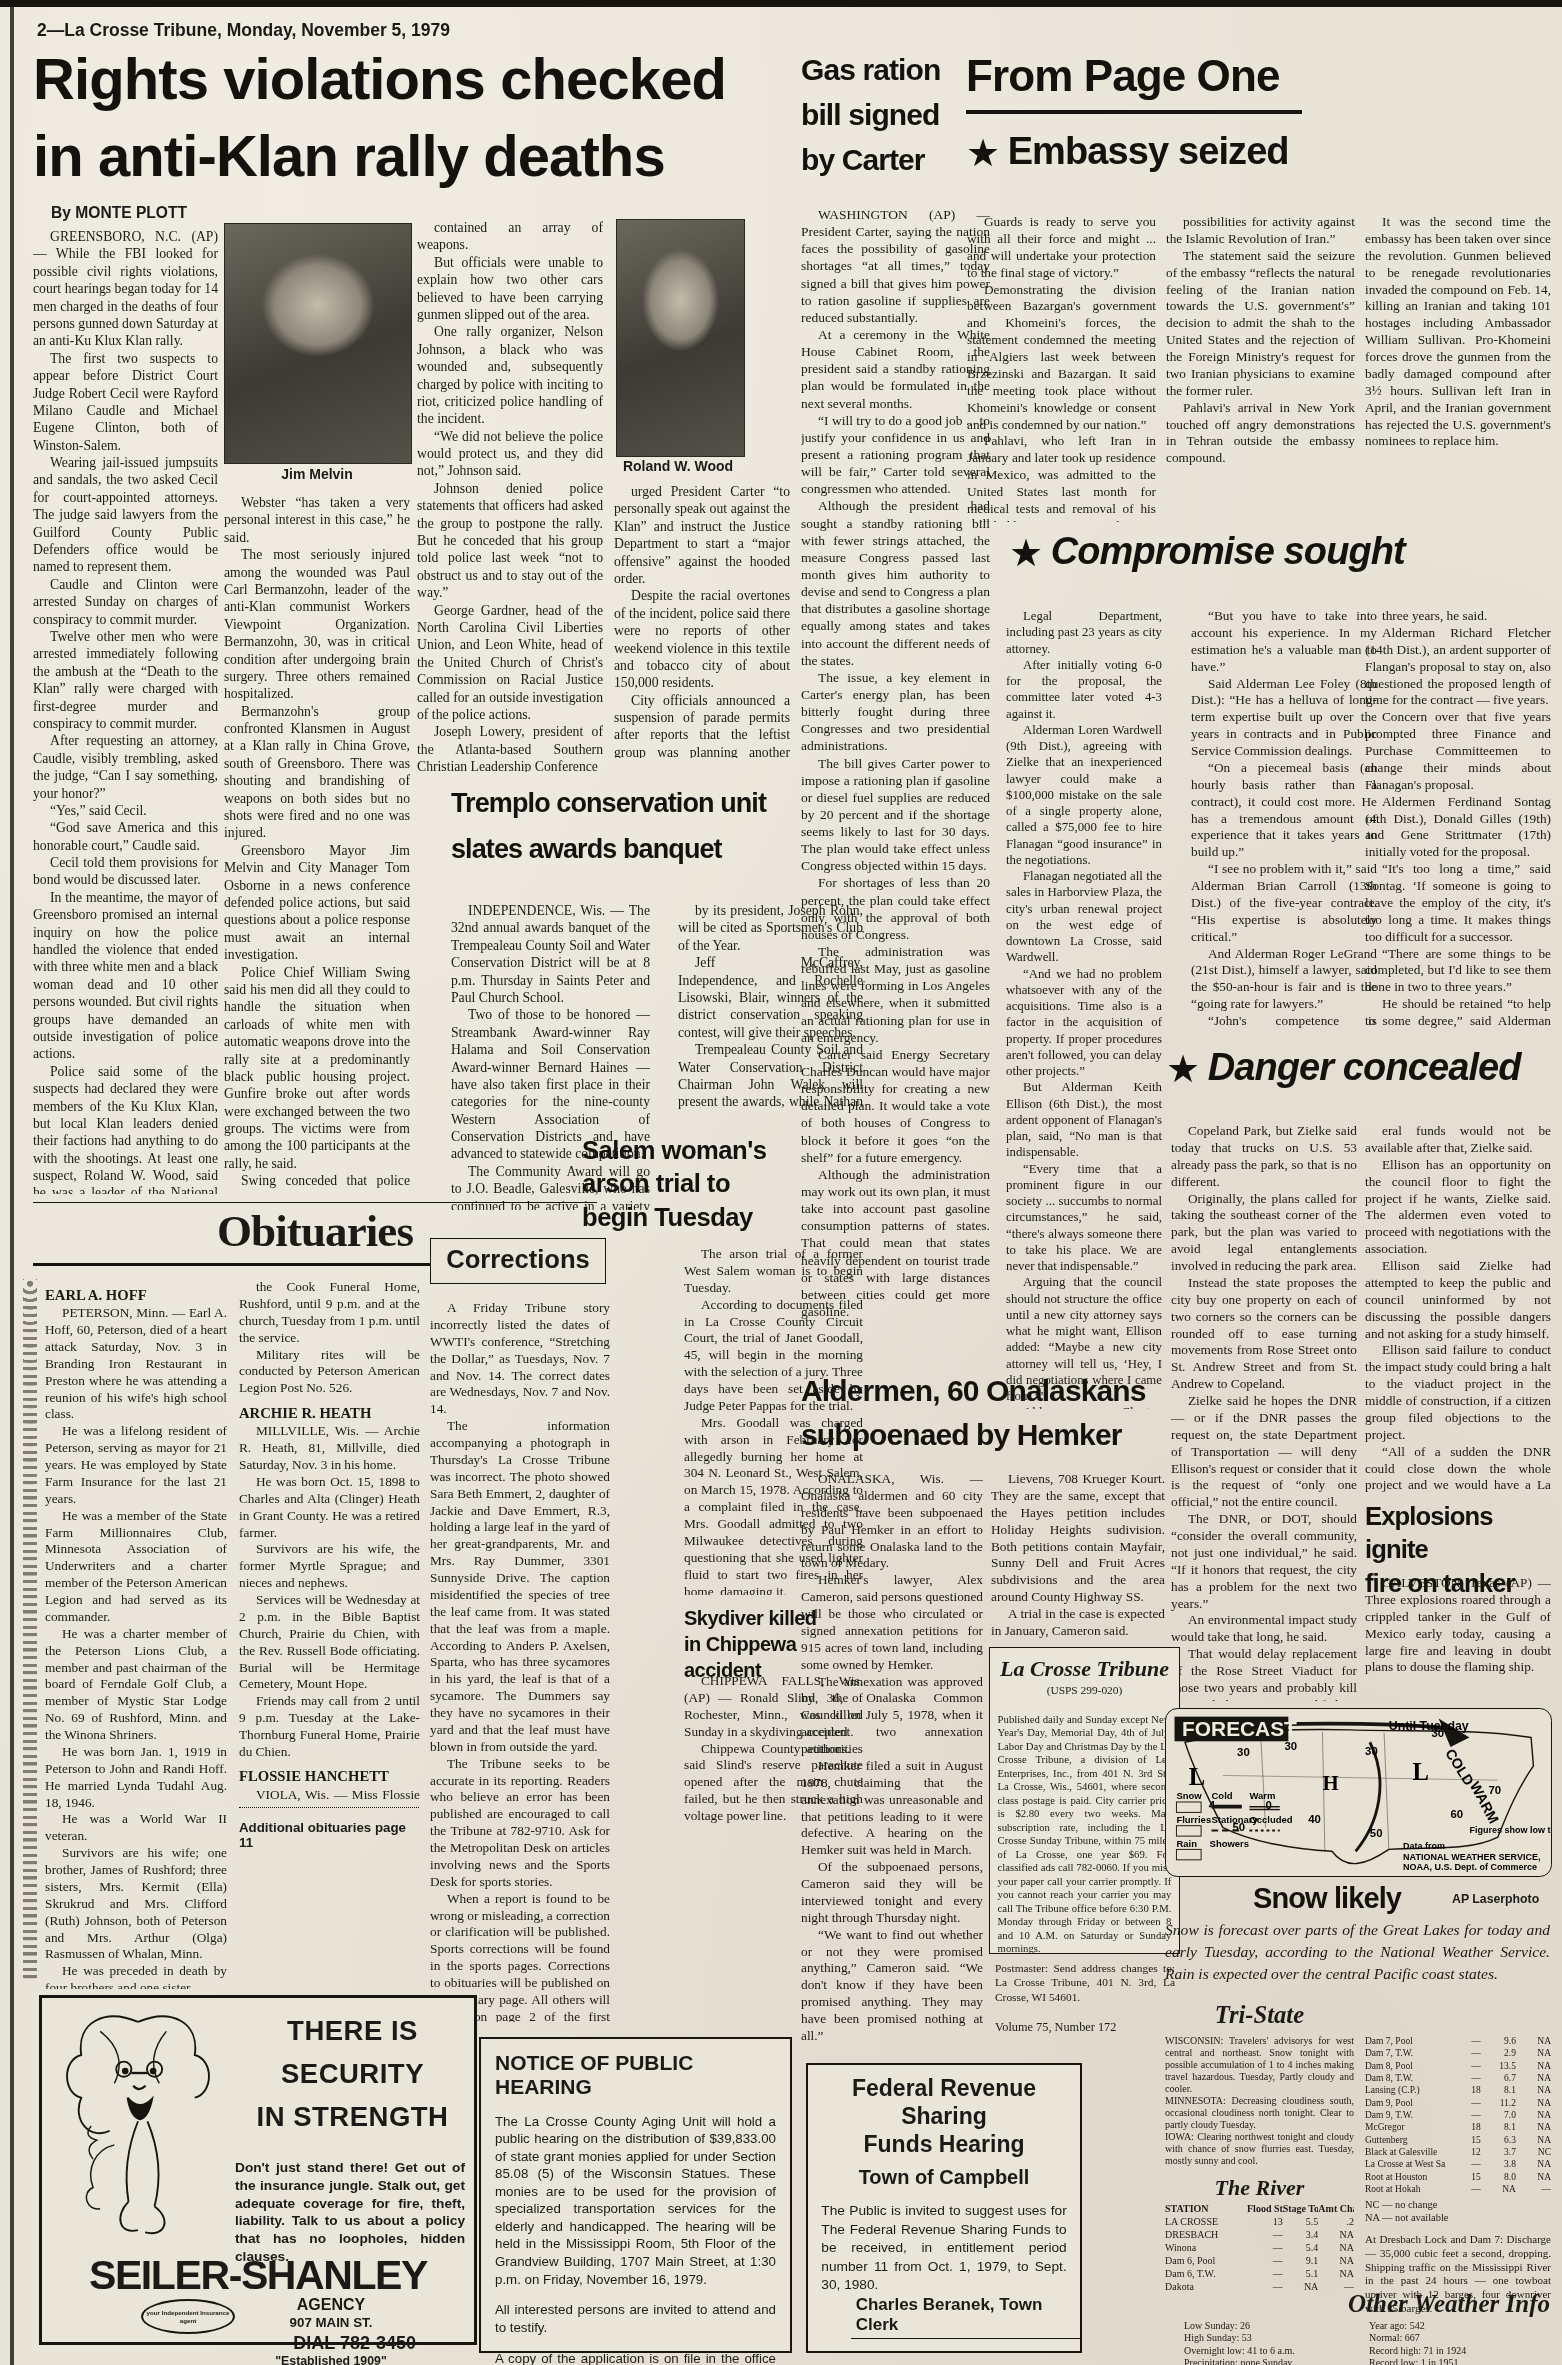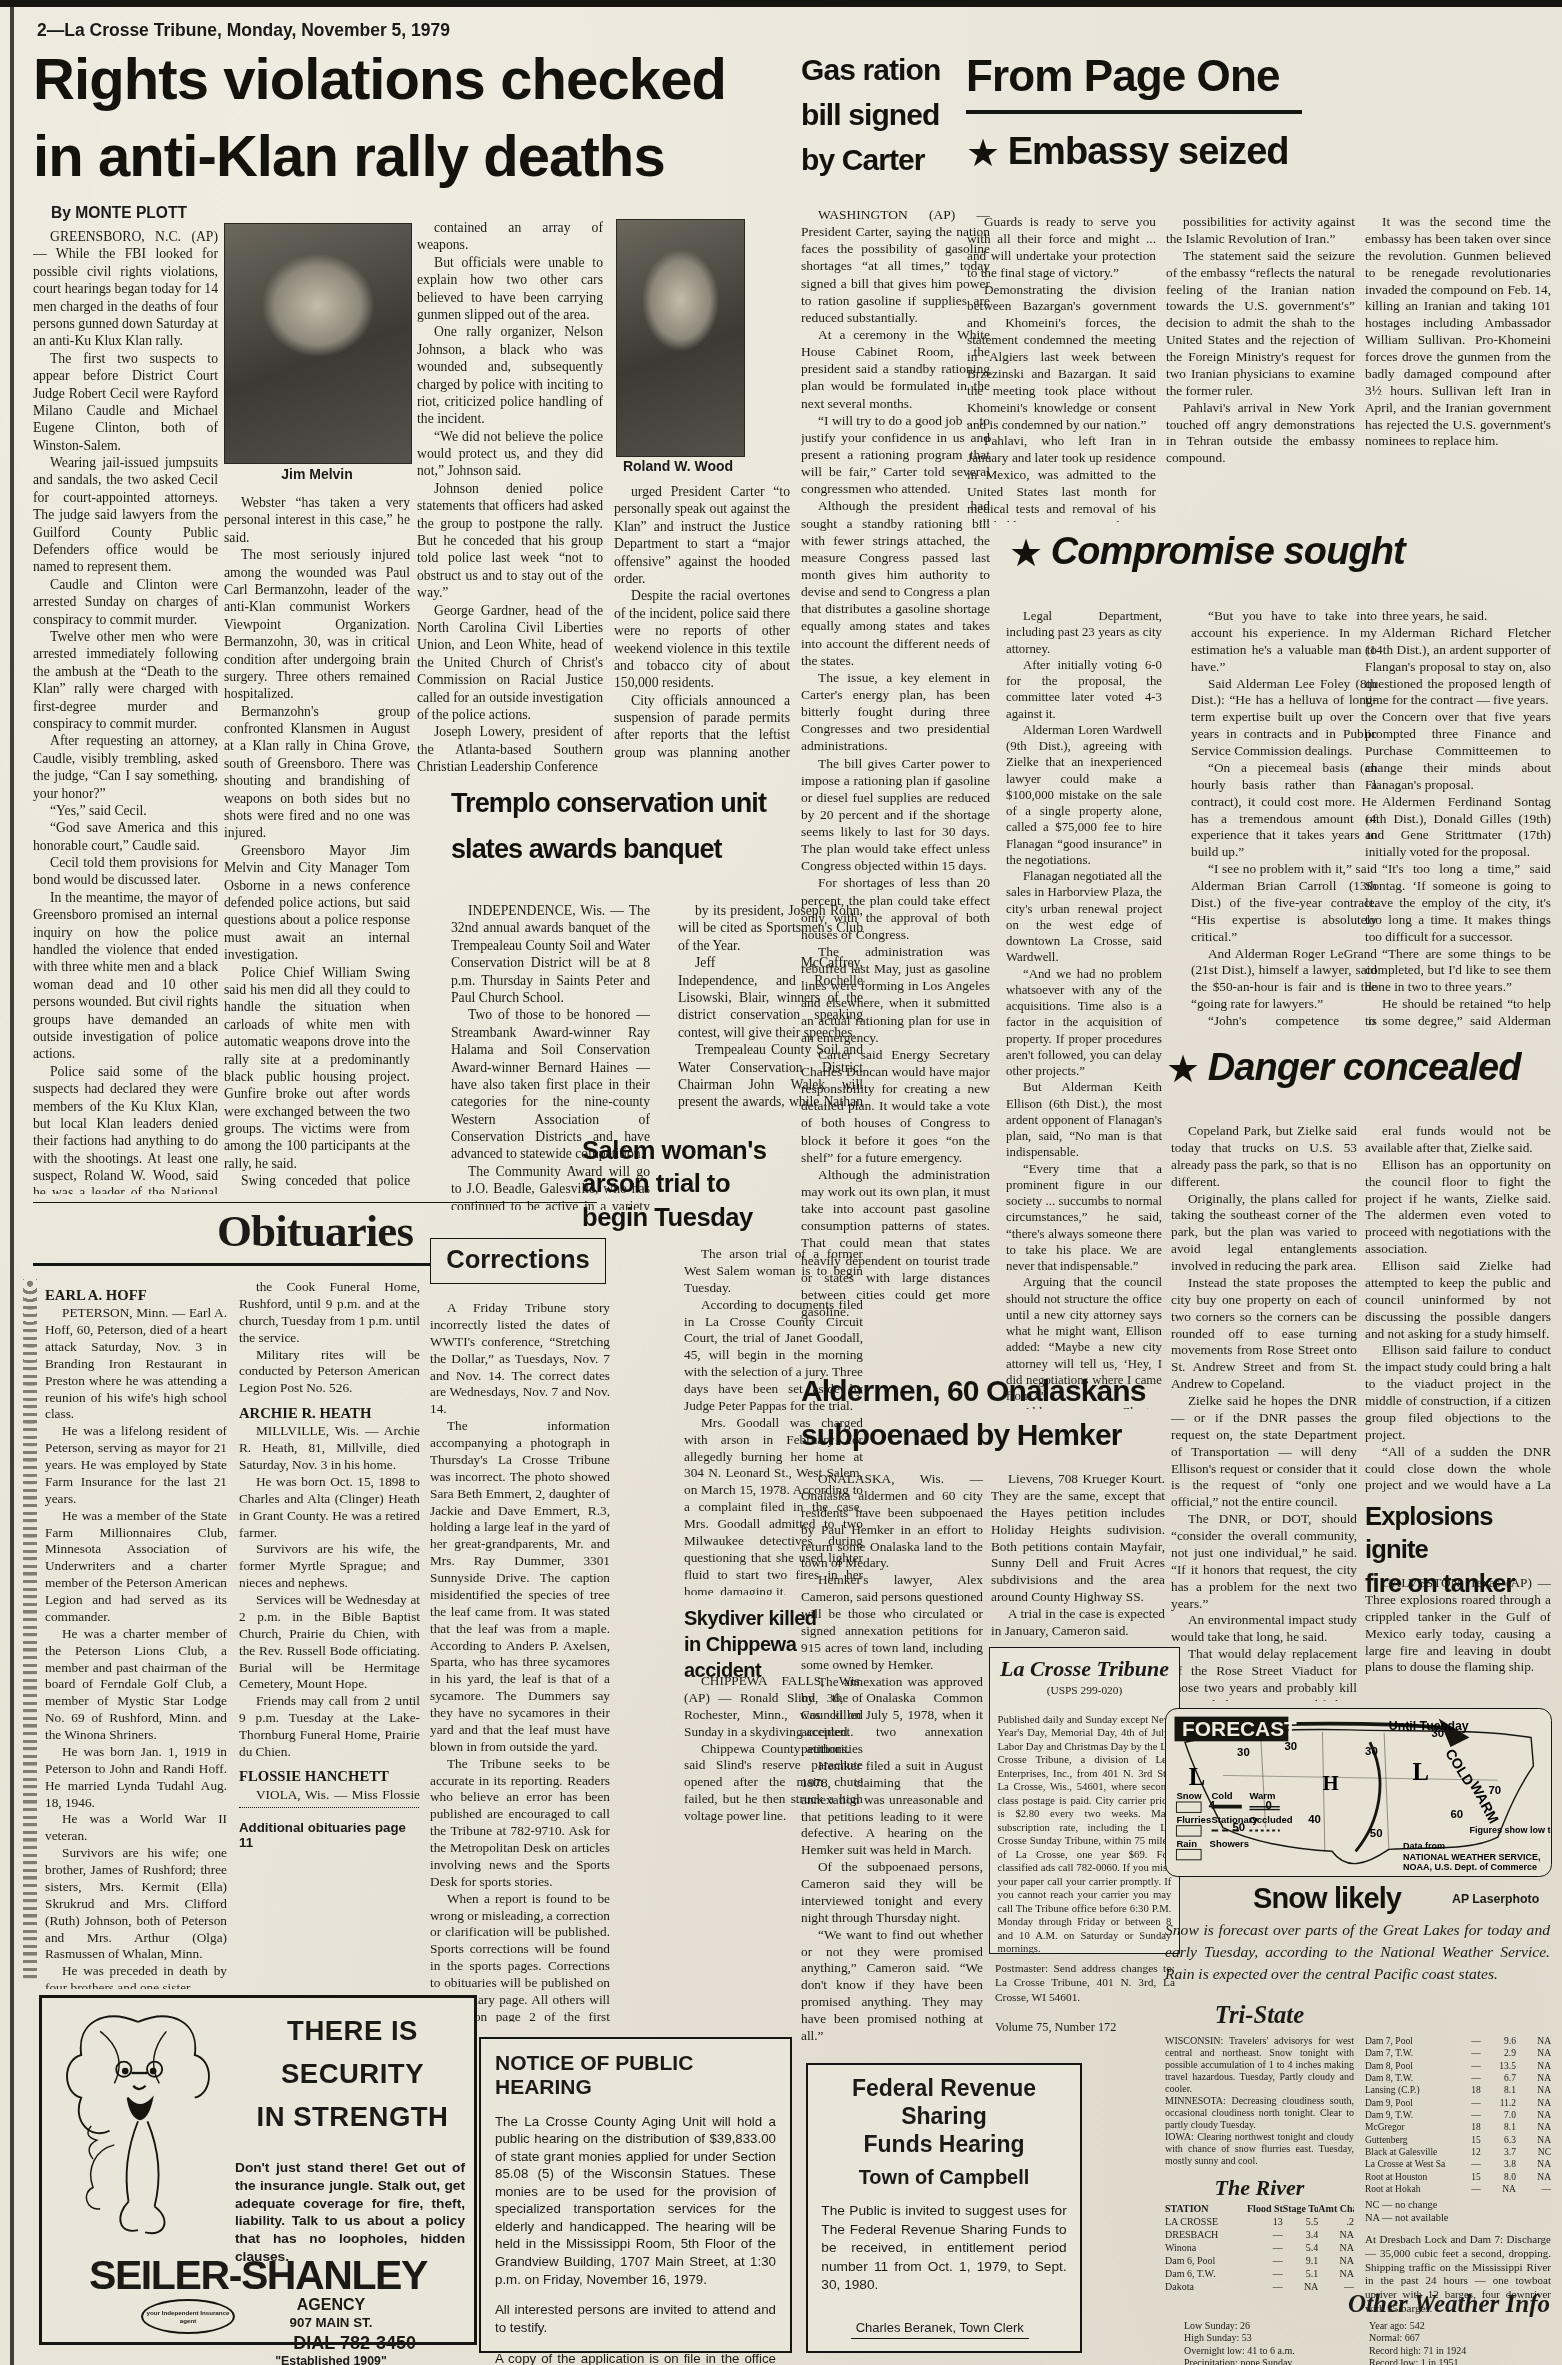--- a/index.html
+++ b/index.html
@@ -563,17 +563,17 @@
 
   <div class="box sans" style="left:806px;top:2063px;width:272px;height:286px;border-width:2.8px;">
     <div style="text-align:center;font-weight:700;font-size:23px;line-height:1.2;margin-top:10.4px;">
       <div>Federal Revenue Sharing</div>
       <div>Funds Hearing</div>
     </div>
     <div style="text-align:center;font-weight:700;font-size:20px;margin-top:7.6px;">Town of Campbell</div>
     <div class="np" style="font-size:13.7px;line-height:1.34;text-align:justify;margin:7.6px 13.3px 0 13.3px;">
         <p>The Public is invited to suggest uses for The Federal Revenue Sharing Funds to be received, in entitlement period number 11 from Oct. 1, 1979, to Sept. 30, 1980.</p>
       </div>
-    <div style="text-align:right;font-weight:400;font-size:13px;margin-top:8.5px;border-bottom:1.9px solid #17150f;display:inline-block;position:absolute;left:43px;bottom:12.3px;padding:0 4.7px 2.8px 4.7px;">Charles Beranek, Town Clerk</div>
+    <div style="text-align:left;font-weight:700;font-size:17px;margin-top:8.5px;border-bottom:1.9px solid #17150f;display:inline-block;position:absolute;left:43px;bottom:12.3px;padding:0 4.7px 2.8px 4.7px;">Charles Beranek, Town Clerk</div>
   </div>
 
 </div>
 
 
 </body></html>

